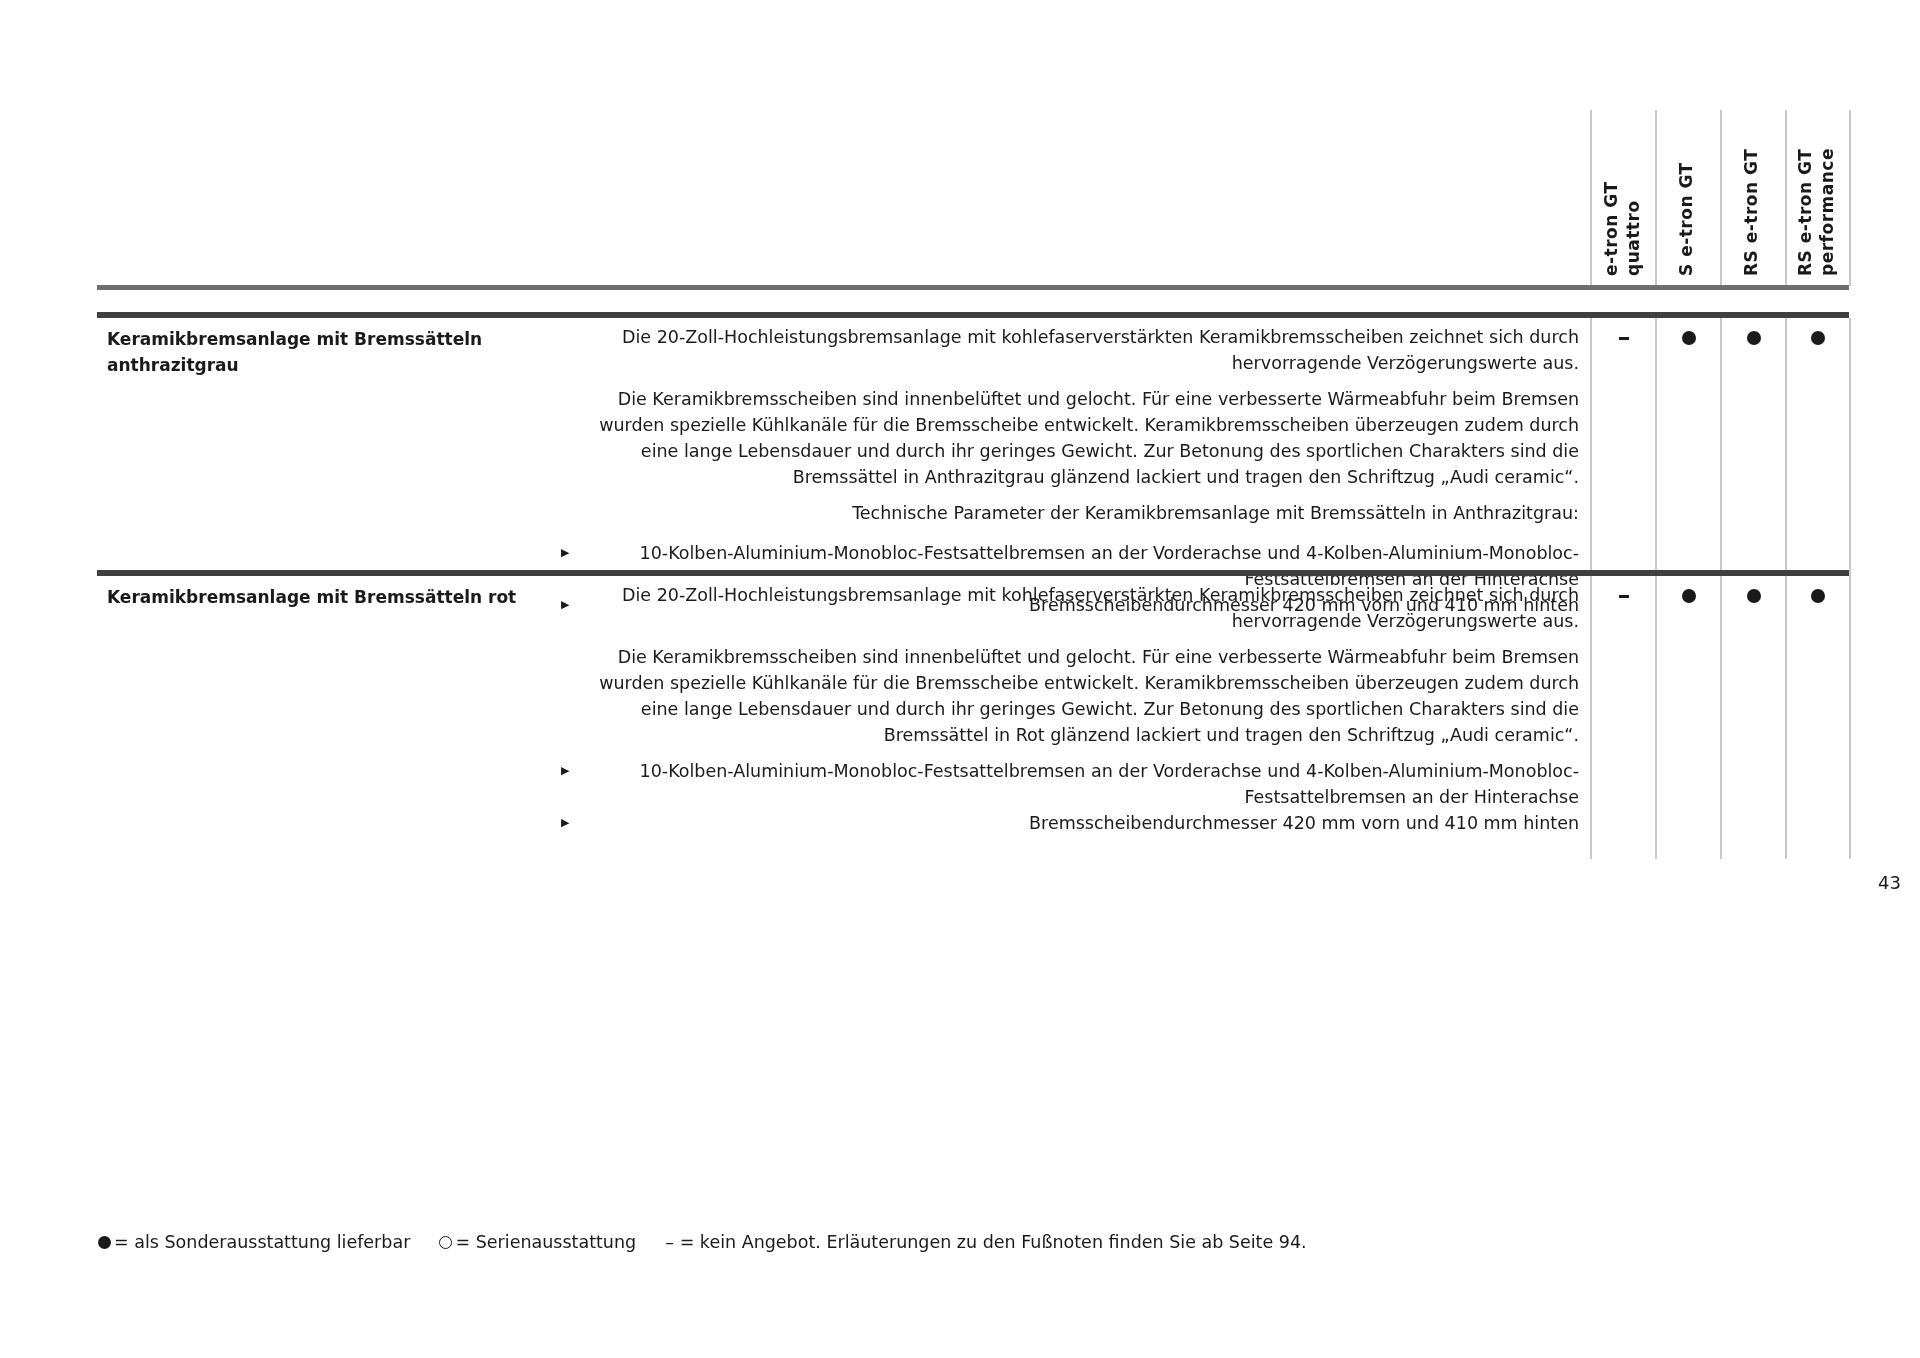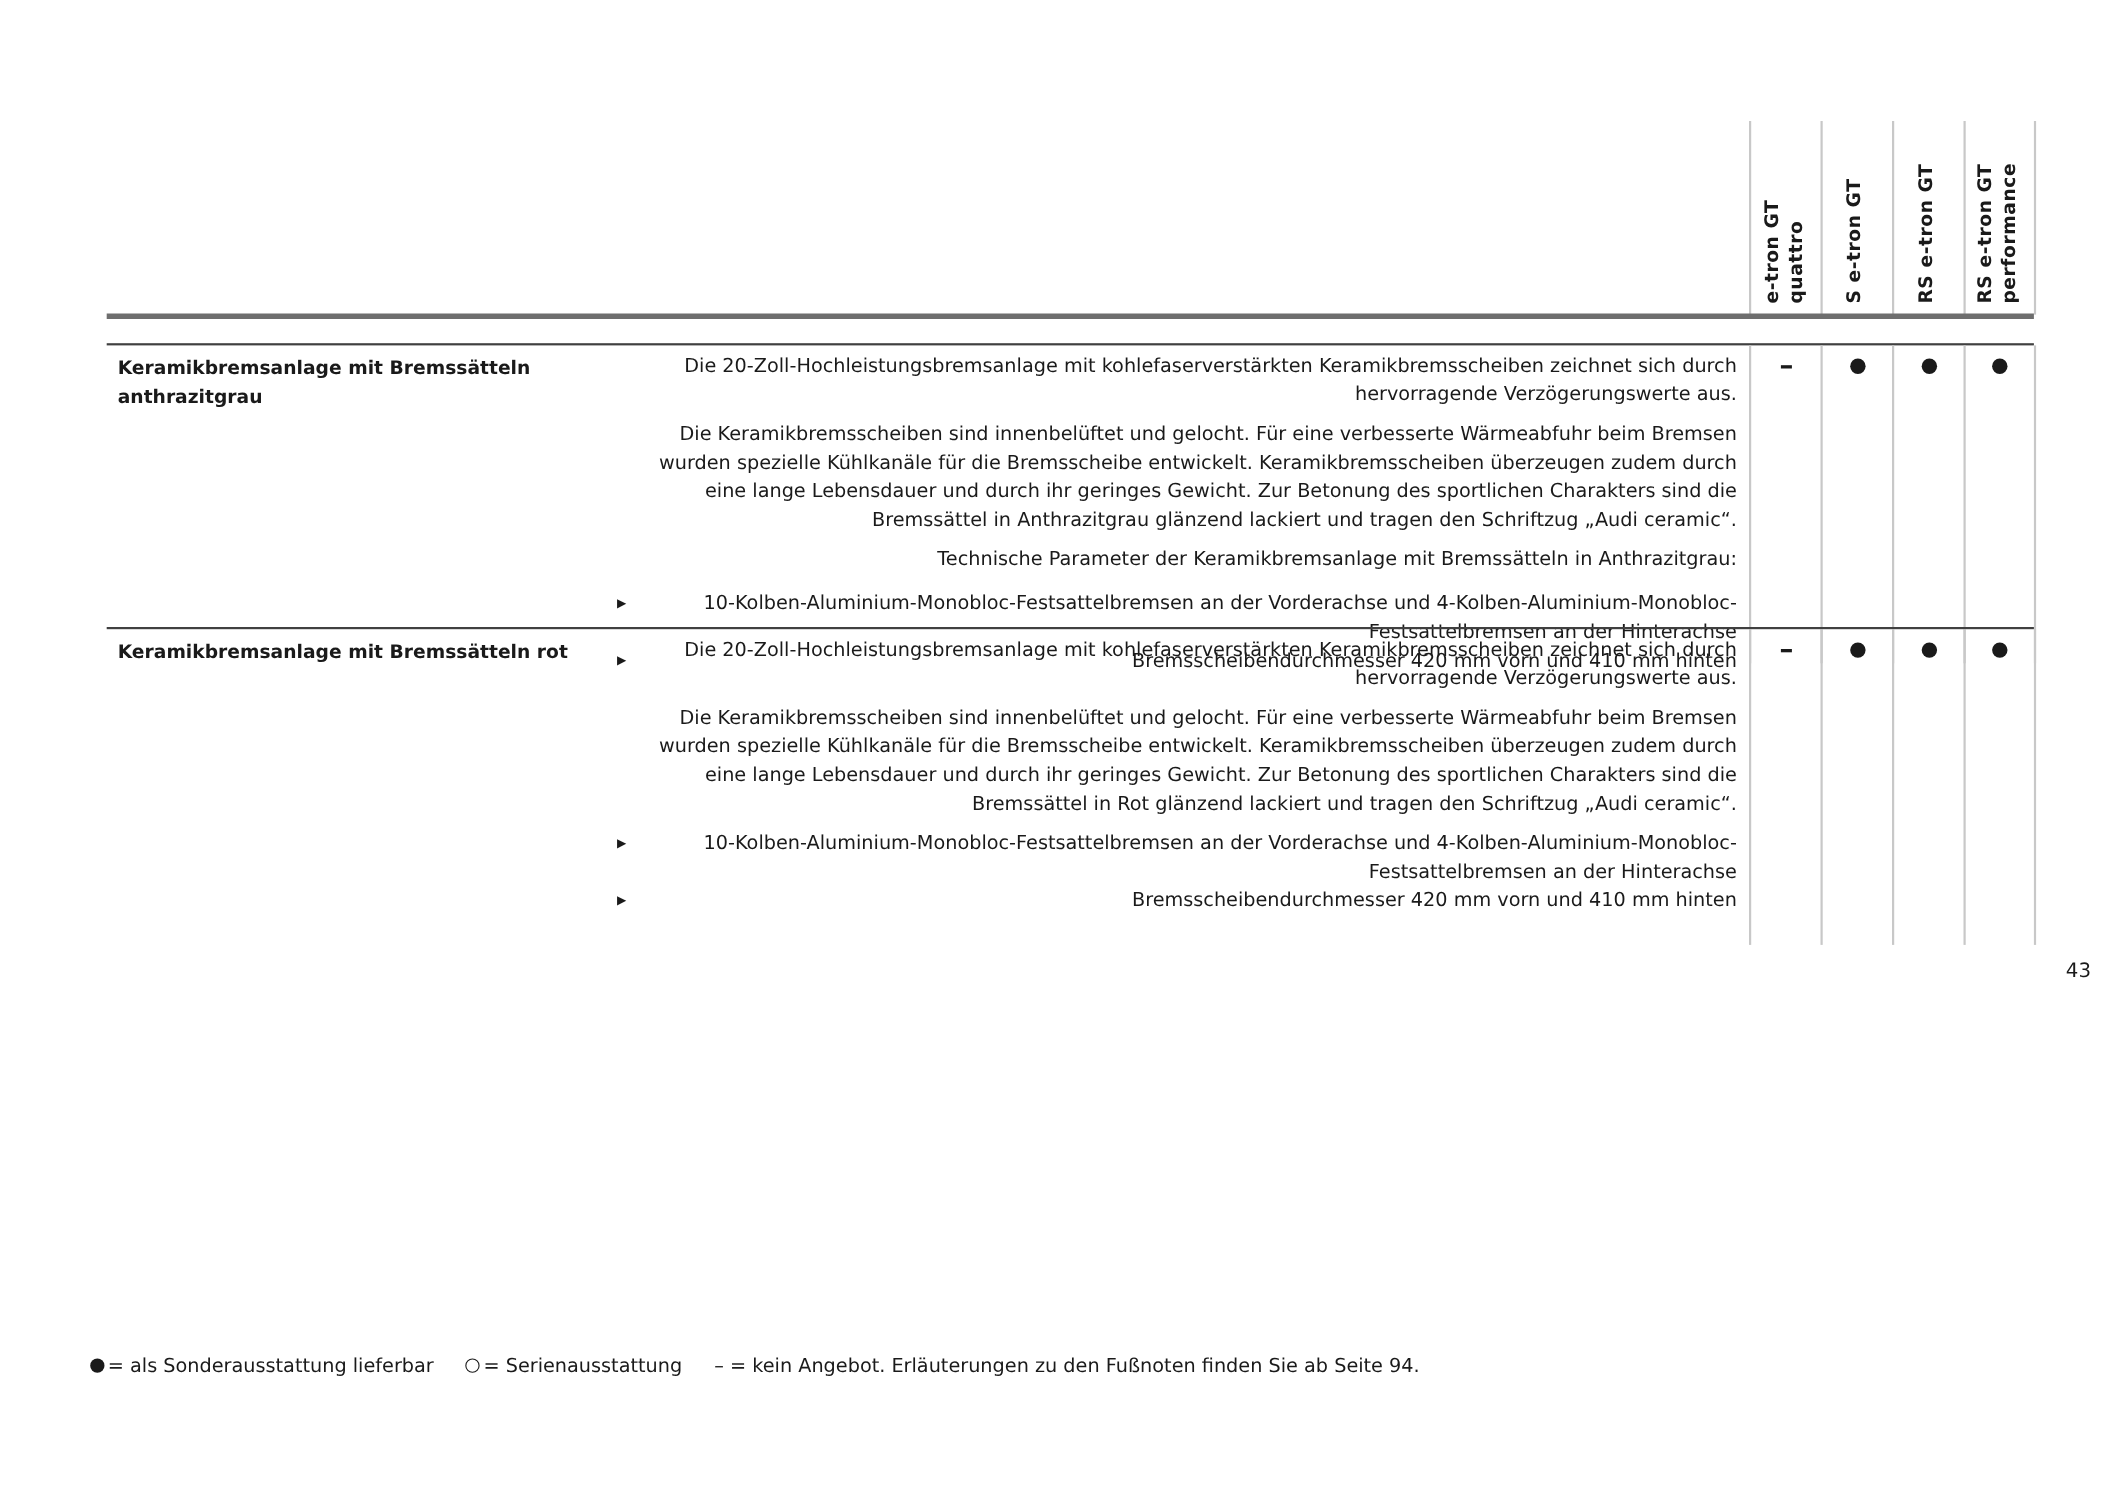--- a/index.html
+++ b/index.html
@@ -5,34 +5,34 @@
   html, body { margin:0; padding:0; background:#ffffff; }
   body { width:1920px; height:1358px; position:relative; overflow:hidden;
          font-family:"DejaVu Sans","Liberation Sans",sans-serif; color:#1a1a1a; }
   .hdr-col { position:absolute; top:110px; height:176px; border-left:2px solid #c8c8c8; box-sizing:border-box; }
   .hdr-col.last { border-right:2px solid #c8c8c8; }
   .hdr-label { position:absolute; left:50%; bottom:10px; transform-origin:left bottom;
                transform:translateX(8px) rotate(-90deg); white-space:nowrap;
                font-size:17px; font-weight:600; line-height:22px; letter-spacing:0.5px; color:#1a1a1a; }
   .hdr-label.two { transform:translateX(20px) rotate(-90deg); }
   .thick-rule { position:absolute; left:97px; top:285px; width:1752px; height:5px; background:#6e6e6e; }
-  .row { position:absolute; left:97px; width:1752px; border-top:2px solid #404040; box-sizing:border-box; }
+  .row { position:absolute; left:97px; width:1752px; border-top:6px solid #404040; box-sizing:border-box; }
   .row-title { position:absolute; left:10px; top:8px; width:420px; font-size:17px; font-weight:700; line-height:26px; }
   .row-desc { position:absolute; left:462px; top:6px; width:1020px; font-size:17.5px; line-height:26px;text-align:right; }
   .row-desc p { margin:0 0 10px 0; }
   .row-desc ul { margin:0; padding:0; list-style:none; }
   .row-desc li { position:relative; padding-left:20px; }
   .row-desc li .arrow { position:absolute; left:2px; top:0; font-size:11px; }
   .cell { position:absolute; top:0; bottom:0; border-left:2px solid #c8c8c8; box-sizing:border-box; }
   .cell.last { border-right:2px solid #c8c8c8; }
   .mark { position:absolute; left:0; right:0; top:6px; text-align:center; font-size:17px; line-height:26px; }
   .dot { display:inline-block; width:14px; height:14px; border-radius:50%; background:#1a1a1a; vertical-align:middle; }
   .dash { display:inline-block; width:10px; height:3px; background:#1a1a1a; vertical-align:middle; }
   .page-num { position:absolute; left:1878px; top:872px; font-size:18px; }
-  .footer { position:absolute; left:82px; top:1230px; font-size:17.5px; line-height:24px; white-space:nowrap; }
+  .footer { position:absolute; left:98px; top:1230px; font-size:17.5px; line-height:24px; white-space:nowrap; }
   .footer .sym-dot { display:inline-block; width:13px; height:13px; border-radius:50%; background:#1a1a1a; vertical-align:-1px; margin-right:3px; }
   .footer .sym-ring { display:inline-block; width:11px; height:11px; border-radius:50%; border:1.5px solid #1a1a1a; vertical-align:-1px; margin-right:3px; }
   .footer .gap { display:inline-block; width:18px; }
 </style>
 </head>
 <body>
 
 <div class="hdr-col" style="left:1590px;width:65px;">
   <div class="hdr-label two"><span>e-tron GT</span><br><span>quattro</span></div>
 </div>

